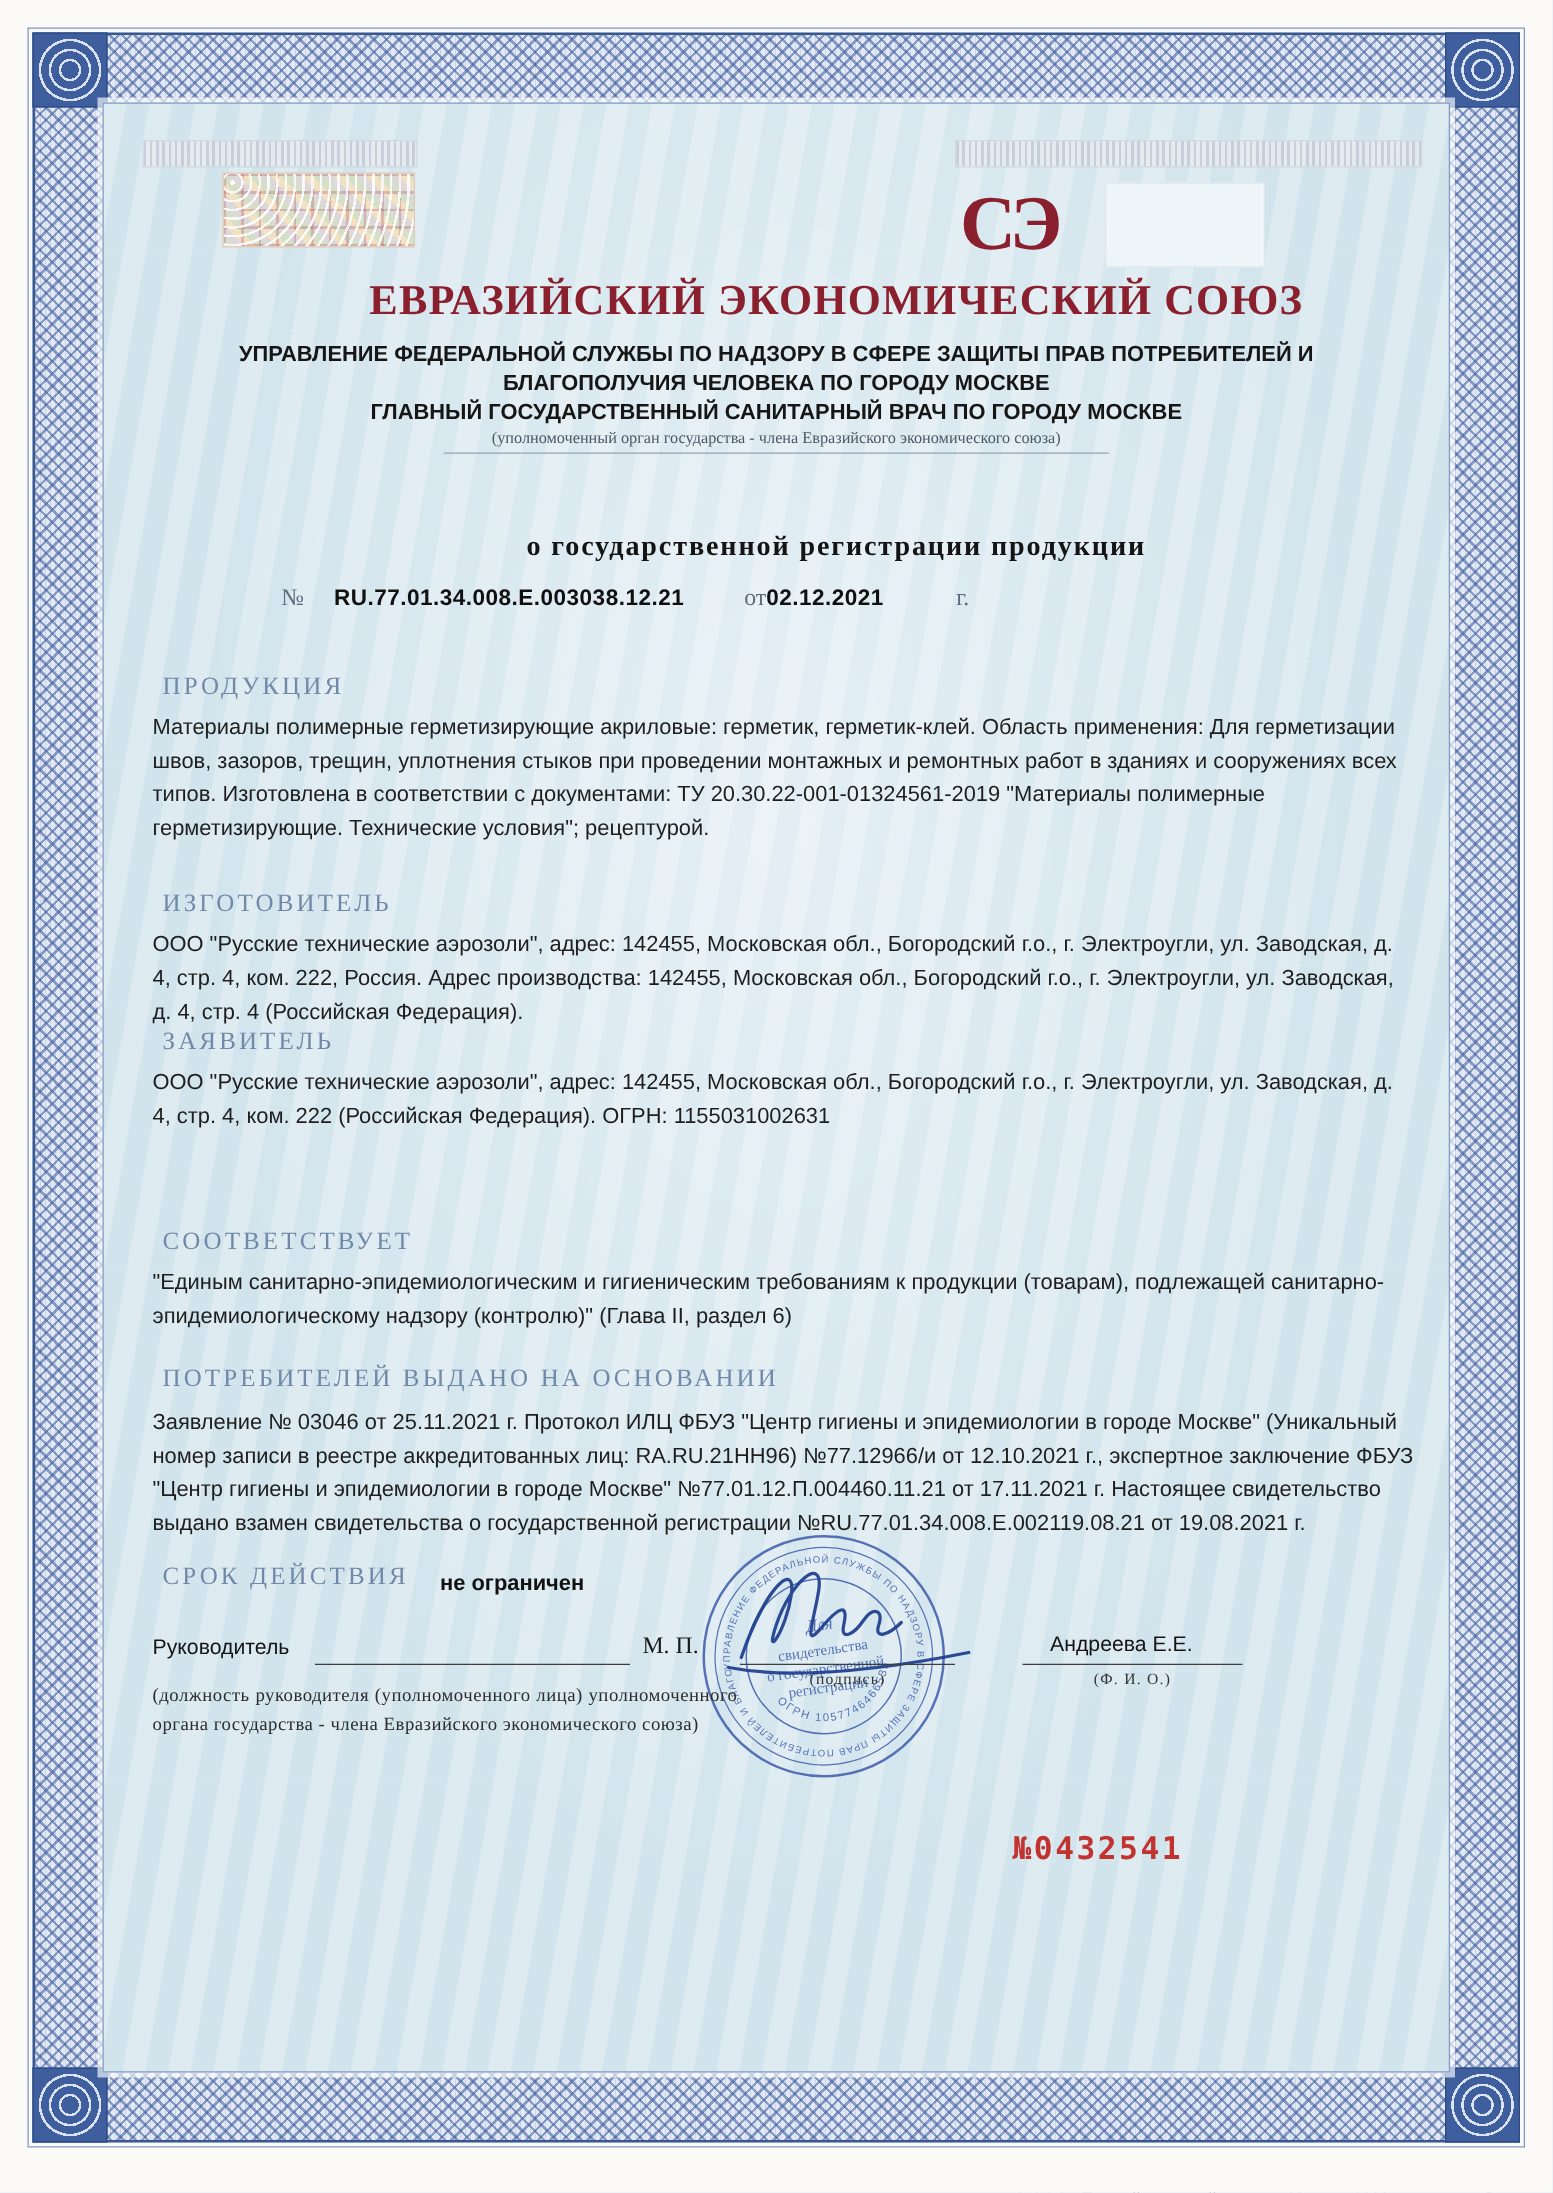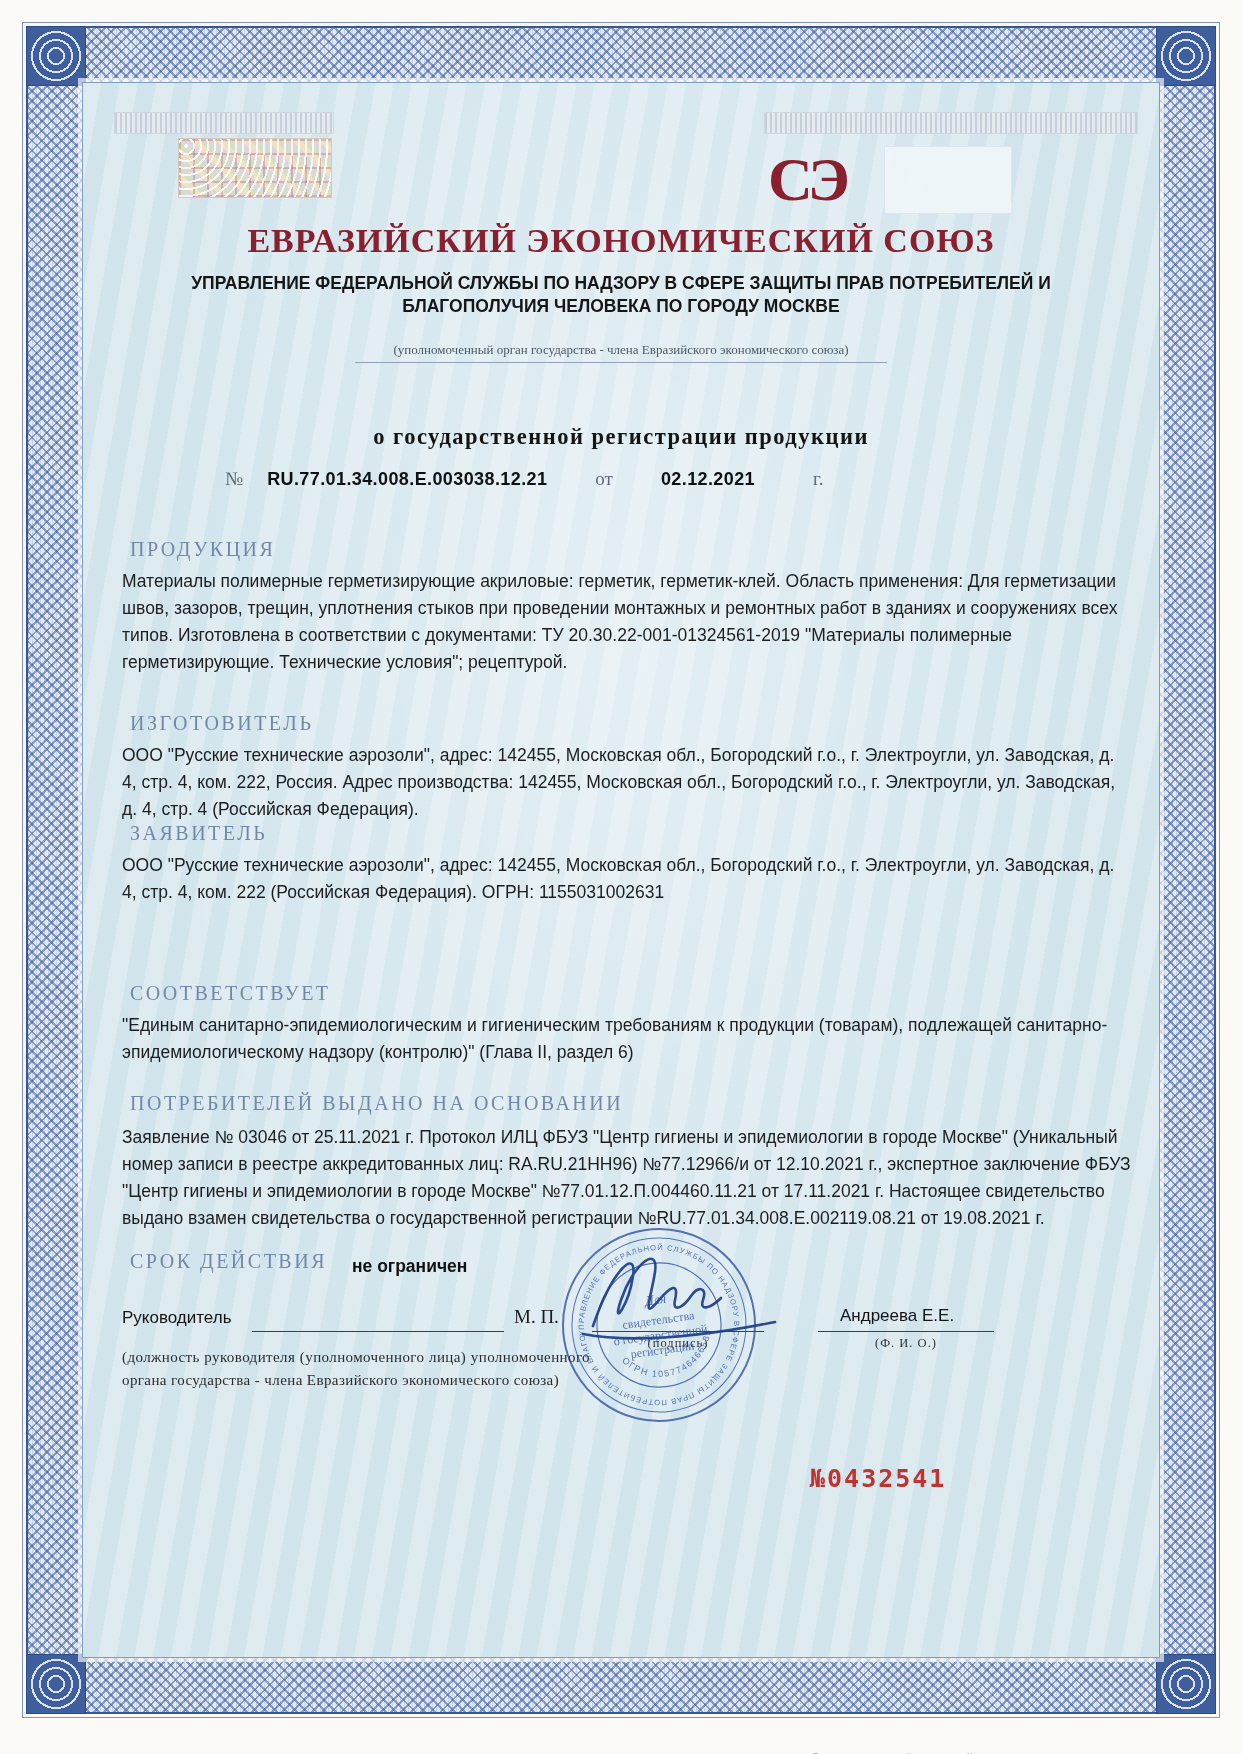--- a/index.html
+++ b/index.html
@@ -31,21 +31,21 @@
   .inner{
     position:absolute;left:82px;top:82px;right:82px;bottom:96px;
     background-color:#d8e8ef;
     background-image:
       radial-gradient(ellipse at 50% 35%, rgba(255,255,255,.4), transparent 62%),
       repeating-linear-gradient(100deg, rgba(255,255,255,.14) 0 18px, rgba(176,208,224,.16) 18px 36px);
     border:1px solid #7f9cc3;
     box-shadow:0 0 0 4px rgba(255,255,255,.65);
   }
 
-  .content{position:absolute;inset:0;z-index:5;}
+  .content{position:absolute;inset:0;z-index:5;padding-left:48px;}
   .abs{position:absolute;}
 
   
   .deco-strip{
     height:20px;opacity:.85;
     background:repeating-linear-gradient(90deg,#c3cbd6 0 2px,#e8ebf0 2px 5px);
     border:1px solid #cfd5de;
   }
   .hologram{
     width:152px;height:58px;border:1px solid #d8c9b8;
@@ -102,31 +102,32 @@
   <div class="content">
 
     <div class="abs deco-strip" style="left:114px;top:112px;width:218px;"></div>
     <div class="abs deco-strip" style="left:764px;top:112px;width:372px;"></div>
     <div class="abs hologram" style="left:178px;top:138px;"></div>
     <div class="abs logo" style="left:768px;top:148px;">СЭ</div>
     <div class="abs header-box" style="left:884px;top:146px;"></div>
 
     <div class="abs union-title" style="top:222px;">ЕВРАЗИЙСКИЙ ЭКОНОМИЧЕСКИЙ СОЮЗ</div>
     <div class="abs authority" style="top:272px;">УПРАВЛЕНИЕ ФЕДЕРАЛЬНОЙ СЛУЖБЫ ПО НАДЗОРУ В СФЕРЕ ЗАЩИТЫ ПРАВ ПОТРЕБИТЕЛЕЙ И БЛАГОПОЛУЧИЯ ЧЕЛОВЕКА ПО ГОРОДУ МОСКВЕ</div>
+    <div class="abs authority" style="top:318px;">ГЛАВНЫЙ ГОСУДАРСТВЕННЫЙ САНИТАРНЫЙ ВРАЧ ПО ГОРОДУ МОСКВЕ</div>
     <div class="abs authority-note" style="top:342px;">
       <span>(уполномоченный орган государства - члена Евразийского экономического союза)</span>
     </div>
 
     <div class="abs cert-subtitle" style="top:424px;">о государственной регистрации продукции</div>
 
     <div class="abs number-row" style="top:468px;">
       <span class="lab">№</span>
       <span class="val" style="margin-left:24px;">RU.77.01.34.008.Е.003038.12.21</span>
       <span class="lab" style="margin-left:48px;">от</span>
-      <span class="val" style="margin-left:48px;">02.12.2021</span>
+      <span class="val" style="">02.12.2021</span>
       <span class="lab" style="margin-left:58px;">г.</span>
     </div>
 
     <div class="abs section-heading" style="left:130px;top:538px;">ПРОДУКЦИЯ</div>
     <div class="abs section-body" style="left:122px;top:568px;width:1005px;">Материалы полимерные герметизирующие акриловые: герметик, герметик-клей. Область применения: Для герметизации швов, зазоров, трещин, уплотнения стыков при проведении монтажных и ремонтных работ в зданиях и сооружениях всех типов. Изготовлена в соответствии с документами: ТУ 20.30.22-001-01324561-2019 "Материалы полимерные герметизирующие. Технические условия"; рецептурой.</div>
 
     <div class="abs section-heading" style="left:130px;top:712px;">ИЗГОТОВИТЕЛЬ</div>
     <div class="abs section-body" style="left:122px;top:742px;width:1005px;">ООО "Русские технические аэрозоли", адрес: 142455, Московская обл., Богородский г.о., г. Электроугли, ул. Заводская, д. 4, стр. 4, ком. 222, Россия. Адрес производства: 142455, Московская обл., Богородский г.о., г. Электроугли, ул. Заводская, д. 4, стр. 4 (Российская Федерация).</div>
 
     <div class="abs section-heading" style="left:130px;top:822px;">ЗАЯВИТЕЛЬ</div>

